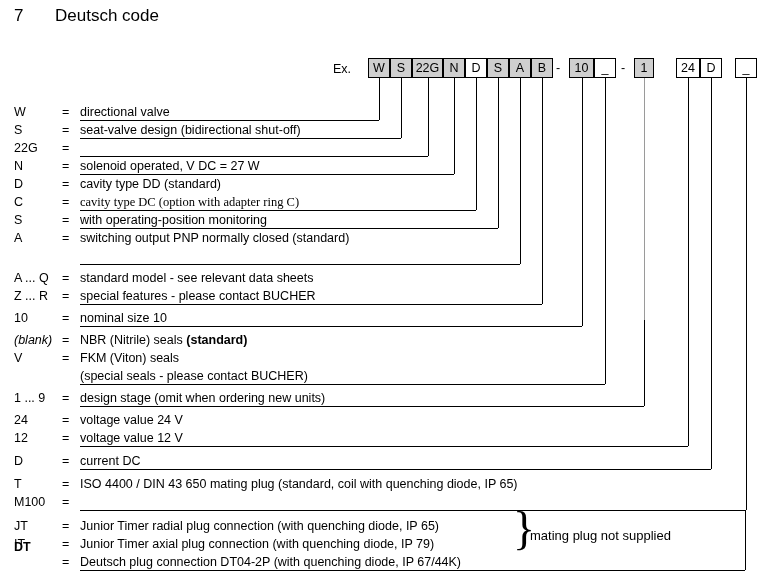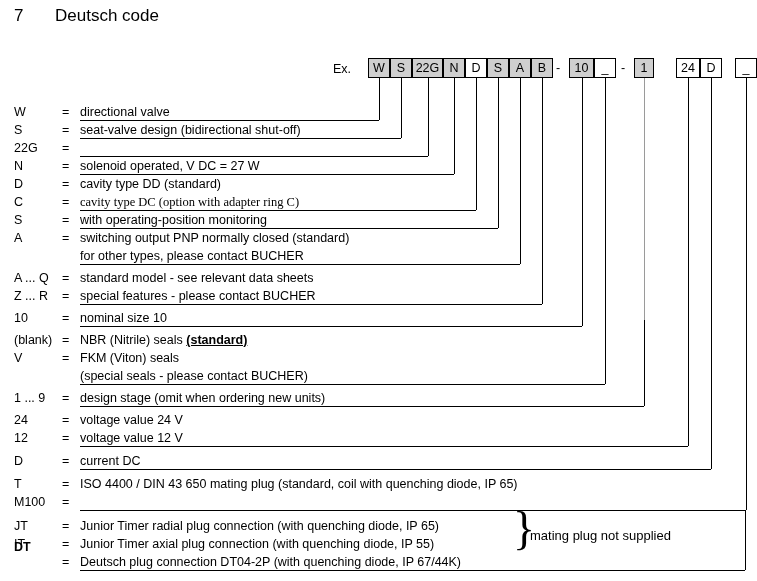--- a/index.html
+++ b/index.html
@@ -34,21 +34,21 @@
   
   .vline{position:absolute;width:1px;background:#000;}
   .vline.gray{background:#9a9a9a;}
   .hline{position:absolute;height:1px;background:#000;}
 
   
   .legend{position:absolute;left:0;top:0;width:757px;height:581px;}
   .code{position:absolute;left:14px;font-size:12.5px;white-space:nowrap;}
   .eq{position:absolute;left:62px;font-size:12.5px;}
   .desc{position:absolute;left:80px;font-size:12.5px;white-space:nowrap;}
-  .desc b{font-weight:bold;text-decoration:underline;}
+  .desc b{font-weight:bold;}
 
   
   .brace{position:absolute;font-size:46px;line-height:46px;font-family:"Liberation Serif", serif;}
   .bracetext{position:absolute;font-size:13px;white-space:nowrap;}
 </style>
 </head>
 <body>
 
 <div id="page">
 
@@ -130,31 +130,30 @@
       <div class="desc" style="top: 177px;">cavity type DD  (standard)</div>
       <div class="code" style="top: 195px;">C</div>
       <div class="eq" style="top: 195px;">=</div>
       <div class="desc" style="top: 195px; font-family: Liberation Serif, serif;">cavity type DC  (option with adapter ring C)</div>
       <div class="code" style="top: 213px;">S</div>
       <div class="eq" style="top: 213px;">=</div>
       <div class="desc" style="top: 213px;">with operating-position monitoring</div>
       <div class="code" style="top: 231px;">A</div>
       <div class="eq" style="top: 231px;">=</div>
       <div class="desc" style="top: 231px;">switching output PNP normally closed (standard)</div>
-      <div class="desc" style="top: 249px;">for other types, please contact BUCHER</div>
       <div class="code" style="top: 271px;">A ... Q</div>
       <div class="eq" style="top: 271px;">=</div>
       <div class="desc" style="top: 271px; text-align: right;">standard model - see relevant data sheets</div>
       <div class="code" style="top: 289px;">Z ... R</div>
       <div class="eq" style="top: 289px;">=</div>
       <div class="desc" style="top: 289px;">special features - please contact BUCHER</div>
       <div class="code" style="top: 311px;">10</div>
       <div class="eq" style="top: 311px;">=</div>
       <div class="desc" style="top: 311px;">nominal size 10</div>
-      <div class="code" style="top: 333px;">(blank)</div>
+      <div class="code" style="top: 333px; font-style: italic;">(blank)</div>
       <div class="eq" style="top: 333px;">=</div>
       <div class="desc" style="top: 333px;">NBR (Nitrile) seals  <b>(standard)</b></div>
       <div class="code" style="top: 351px;">V</div>
       <div class="eq" style="top: 351px;">=</div>
       <div class="desc" style="top: 351px;">FKM (Viton) seals</div>
       <div class="desc" style="top: 369px;">(special seals - please contact BUCHER)</div>
       <div class="code" style="top: 391px;">1 ... 9</div>
       <div class="eq" style="top: 391px;">=</div>
       <div class="desc" style="top: 391px;">design stage (omit when ordering new units)</div>
       <div class="code" style="top: 413px;">24</div>
@@ -169,21 +168,21 @@
       <div class="code" style="top: 477px;">T</div>
       <div class="eq" style="top: 477px;">=</div>
       <div class="desc" style="top: 477px;">ISO 4400 / DIN 43 650 mating plug (standard, coil with quenching diode, IP 65)</div>
       <div class="code" style="top: 495px;">M100</div>
       <div class="eq" style="top: 495px;">=</div>
       <div class="code" style="top: 519px;">JT</div>
       <div class="eq" style="top: 519px;">=</div>
       <div class="desc" style="top: 519px;">Junior Timer radial plug connection (with quenching diode, IP 65)</div>
       <div class="code" style="top: 537px;">IT</div>
       <div class="eq" style="top: 537px;">=</div>
-      <div class="desc" style="top: 537px;">Junior Timer axial plug connection (with quenching diode, IP 55)</div>
+      <div class="desc" style="top: 537px;">Junior Timer axial plug connection (with quenching diode, IP 79)</div>
       <div class="code" style="top: 540px; font-weight: bold;">DT</div>
       <div class="eq" style="top: 555px;">=</div>
       <div class="desc" style="top: 555px;">Deutsch plug connection DT04-2P (with quenching diode, IP 67/44K)</div>
     </div>
 
   <div class="brace" id="grpbrace" style="left:513px;top:506px;">}</div>
   <div class="bracetext" id="grpnote" style="left:530px;top:528px;">mating plug not supplied</div>
 
 </div>
 

